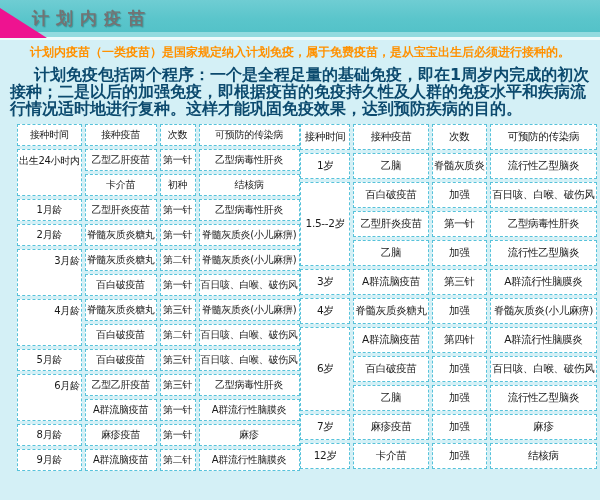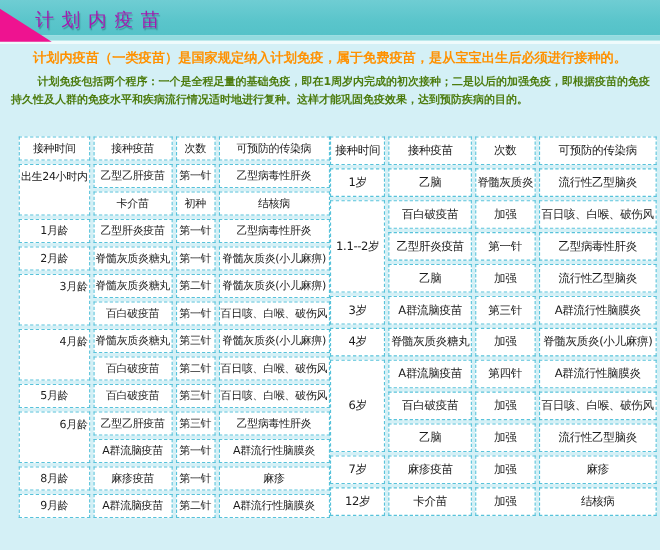--- a/index.html
+++ b/index.html
@@ -17,31 +17,31 @@
   }
   .band-sub { position:absolute; top:32px; left:0; width:600px; height:5px; background:#93dbdf; }
   .band-white { position:absolute; top:37px; left:0; width:600px; height:3px; background:#effbfc; }
   .tri {
     position:absolute; top:8px; left:0; width:0; height:0;
     border-bottom: 30px solid #ee1390;
     border-right: 47px solid transparent;
   }
   .title {
     position:absolute; top:7px; left:32px;
-    color:#a21caf; font-size:17px; font-weight:normal; letter-spacing:7px;
+    color:#737373; font-size:17px; font-weight:bold; letter-spacing:7px;
     text-shadow: 1px 1px 1px rgba(0,70,70,0.35);
     white-space:nowrap;
   }
   .intro-hl {
     position:absolute; top:44px; left:30px; width:562px;
     color:#ff9100; font-weight:bold; font-size:12px; line-height:16px;
   }
   .intro-body {
     position:absolute; top:66px; left:10px; width:582px;
-    color:#4d7c0f; font-weight:bold; font-size:10px; line-height:17px;
+    color:#0c4a6e; font-weight:bold; font-size:16px; line-height:17px;
     text-indent:24px;
   }
   table { border-collapse:separate; border-spacing:3px; table-layout:fixed; position:absolute; }
   td {
     background:#ffffff;
     border:1px dashed #57c2da;
     text-align:center;
     vertical-align:middle;
     color:#1b1b1b;
     padding:0 1px;
@@ -174,21 +174,21 @@
           <td>次数</td>
           <td>可预防的传染病</td>
         </tr>
         <tr>
           <td>1岁</td>
           <td>乙脑</td>
           <td>脊髓灰质炎</td>
           <td>流行性乙型脑炎</td>
         </tr>
         <tr>
-          <td rowspan="3">1.1--2岁</td>
+          <td rowspan="3">1.5--2岁</td>
           <td>百白破疫苗</td>
           <td>加强</td>
           <td>百日咳、白喉、破伤风</td>
         </tr>
         <tr>
           <td>乙型肝炎疫苗</td>
           <td>第一针</td>
           <td>乙型病毒性肝炎</td>
         </tr>
         <tr>

